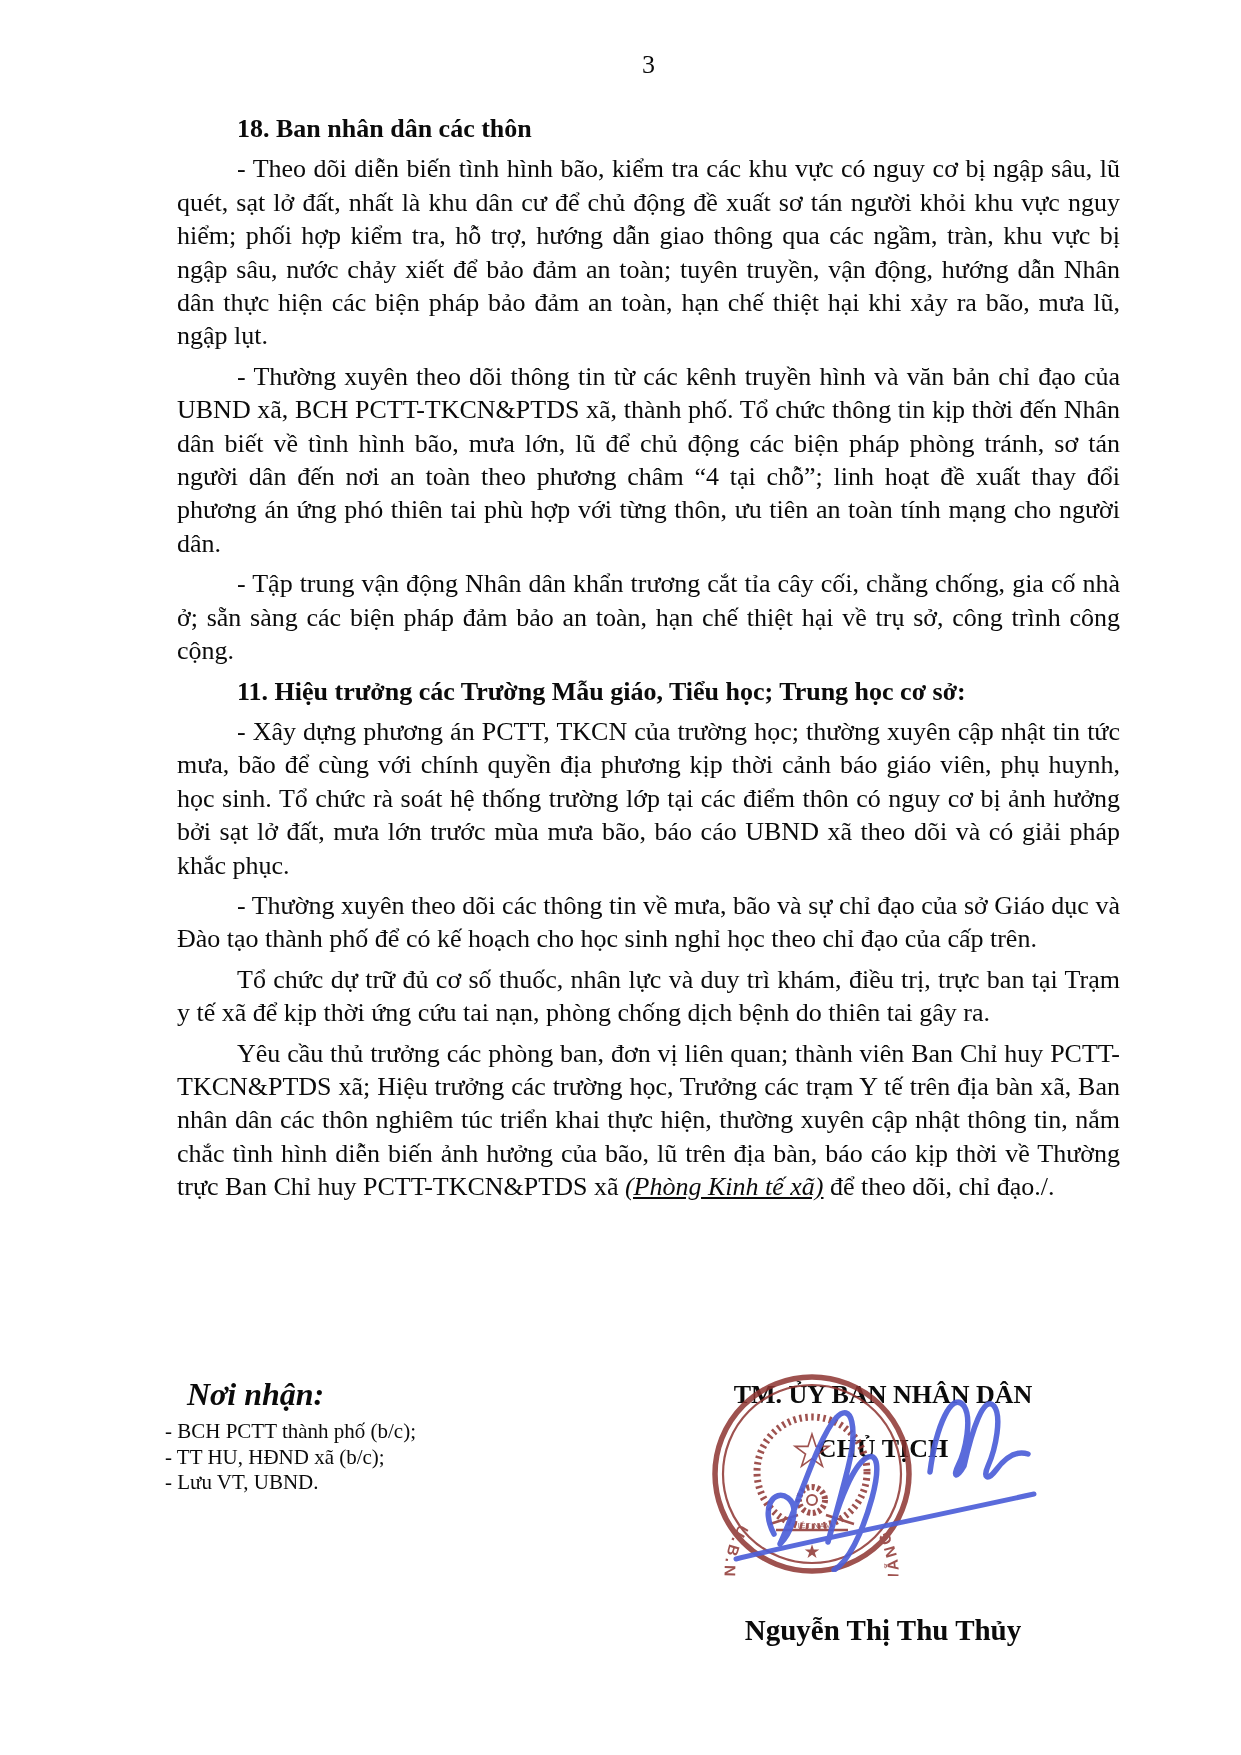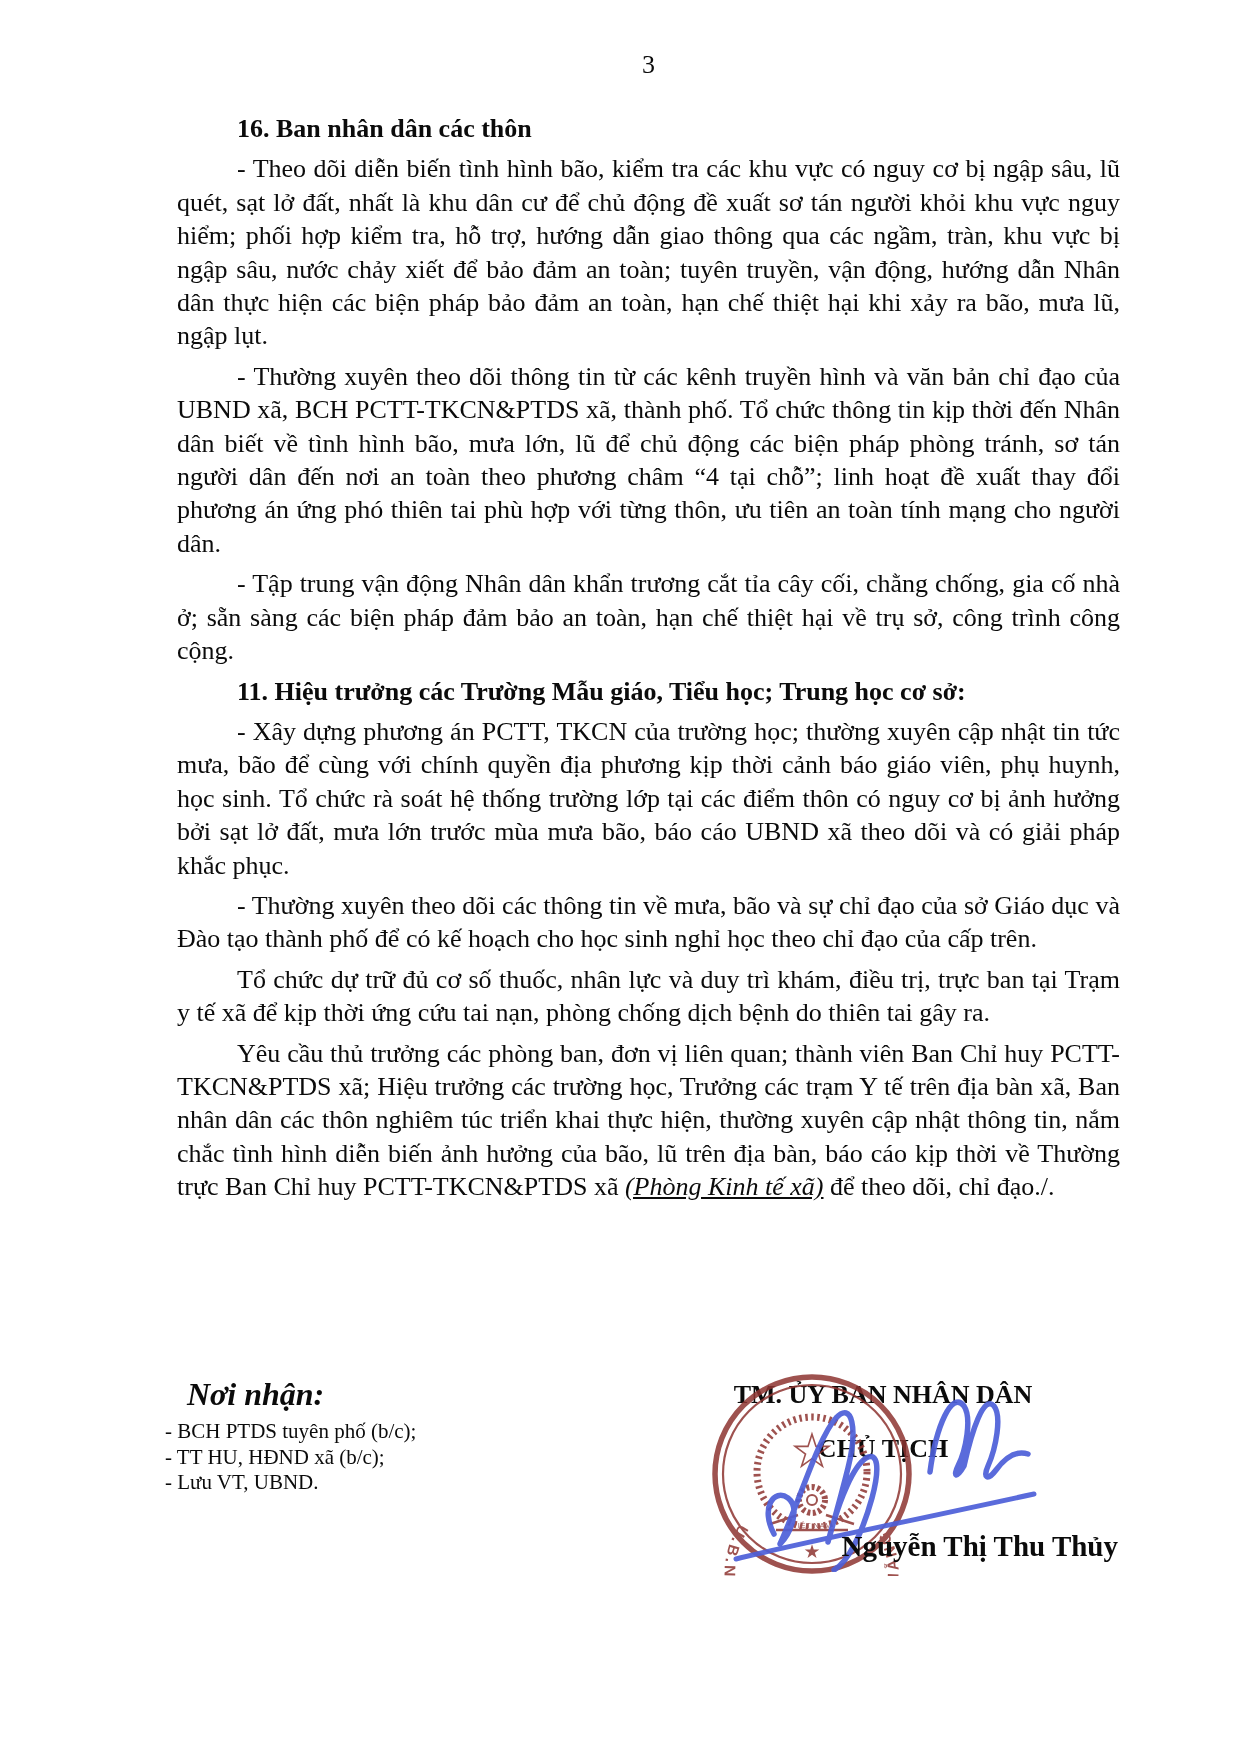--- a/index.html
+++ b/index.html
@@ -44,47 +44,47 @@
   .sign-role{font-size:26px;font-weight:bold;line-height:38px;margin:0;}
   .stamp{
     position:absolute;left:710px;top:1372px;width:204px;height:204px;
     z-index:2;opacity:0.85;
   }
   .signature{
     position:absolute;left:716px;top:1372px;width:340px;height:200px;
     z-index:3;opacity:0.92;
   }
   .sign-name{
-    position:absolute;left:648px;top:1530px;width:470px;
-    text-align:right;font-size:29px;font-weight:bold;z-index:4;
+    position:absolute;left:648px;top:1614px;width:470px;
+    text-align:center;font-size:29px;font-weight:bold;z-index:4;
   }
 </style>
 </head>
 <body>
 
 <div class="page">
 
   <div class="page-number">3</div>
 
   <div class="body-text">
-    <h3>16. Ban nhân dân các thôn</h3>
+    <h3>18. Ban nhân dân các thôn</h3>
     <p>- Theo dõi diễn biến tình hình bão, kiểm tra các khu vực có nguy cơ bị ngập sâu, lũ quét, sạt lở đất, nhất là khu dân cư để chủ động đề xuất sơ tán người khỏi khu vực nguy hiểm; phối hợp kiểm tra, hỗ trợ, hướng dẫn giao thông qua các ngầm, tràn, khu vực bị ngập sâu, nước chảy xiết để bảo đảm an toàn; tuyên truyền, vận động, hướng dẫn Nhân dân thực hiện các biện pháp bảo đảm an toàn, hạn chế thiệt hại khi xảy ra bão, mưa lũ, ngập lụt.</p>
     <p>- Thường xuyên theo dõi thông tin từ các kênh truyền hình và văn bản chỉ đạo của UBND xã, BCH PCTT-TKCN&amp;PTDS xã, thành phố. Tổ chức thông tin kịp thời đến Nhân dân biết về tình hình bão, mưa lớn, lũ để chủ động các biện pháp phòng tránh, sơ tán người dân đến nơi an toàn theo phương châm “4 tại chỗ”; linh hoạt đề xuất thay đổi phương án ứng phó thiên tai phù hợp với từng thôn, ưu tiên an toàn tính mạng cho người dân.</p>
     <p>- Tập trung vận động Nhân dân khẩn trương cắt tỉa cây cối, chằng chống, gia cố nhà ở; sẵn sàng các biện pháp đảm bảo an toàn, hạn chế thiệt hại về trụ sở, công trình công cộng.</p>
     <h3>11. Hiệu trưởng các Trường Mẫu giáo, Tiểu học; Trung học cơ sở:</h3>
     <p>- Xây dựng phương án PCTT, TKCN của trường học; thường xuyên cập nhật tin tức mưa, bão để cùng với chính quyền địa phương kịp thời cảnh báo giáo viên, phụ huynh, học sinh. Tổ chức rà soát hệ thống trường lớp tại các điểm thôn có nguy cơ bị ảnh hưởng bởi sạt lở đất, mưa lớn trước mùa mưa bão, báo cáo UBND xã theo dõi và có giải pháp khắc phục.</p>
     <p>- Thường xuyên theo dõi các thông tin về mưa, bão và sự chỉ đạo của sở Giáo dục và Đào tạo thành phố để có kế hoạch cho học sinh nghỉ học theo chỉ đạo của cấp trên.</p>
     <p>Tổ chức dự trữ đủ cơ số thuốc, nhân lực và duy trì khám, điều trị, trực ban tại Trạm y tế xã để kịp thời ứng cứu tai nạn, phòng chống dịch bệnh do thiên tai gây ra.</p>
     <p><span>Yêu cầu thủ trưởng các phòng ban, đơn vị liên quan; thành viên Ban Chỉ huy PCTT-TKCN&amp;PTDS xã; Hiệu trưởng các trường học, Trưởng các trạm Y tế trên địa bàn xã, Ban nhân dân các thôn nghiêm túc triển khai thực hiện, thường xuyên cập nhật thông tin, nắm chắc tình hình diễn biến ảnh hưởng của bão, lũ trên địa bàn, báo cáo kịp thời về Thường trực Ban Chỉ huy PCTT-TKCN&amp;PTDS xã </span><span class="seg-italic">(Phòng Kinh tế xã)</span><span> để theo dõi, chỉ đạo./.</span></p>
   </div>
 
   <div class="recipients">
     <div class="recipients-title">Nơi nhận:</div>
     <div class="recipients-list">
-      <div>- BCH PTDS tuyên phố (b/c);</div>
+      <div>- BCH PCTT thành phố (b/c);</div>
       <div>- TT HU, HĐND xã (b/c);</div>
       <div>- Lưu VT, UBND.</div>
     </div>
   </div>
 
   <div class="sign-block">
     <p class="sign-org">TM. ỦY BAN NHÂN DÂN</p>
     <p class="sign-role">CHỦ TỊCH</p>
   </div>
 

